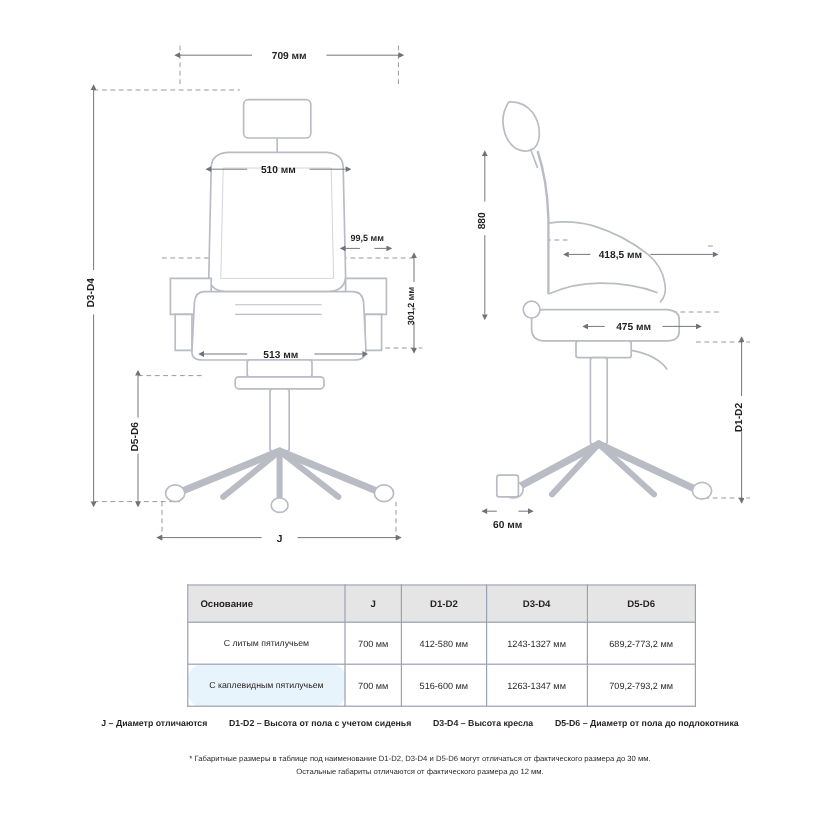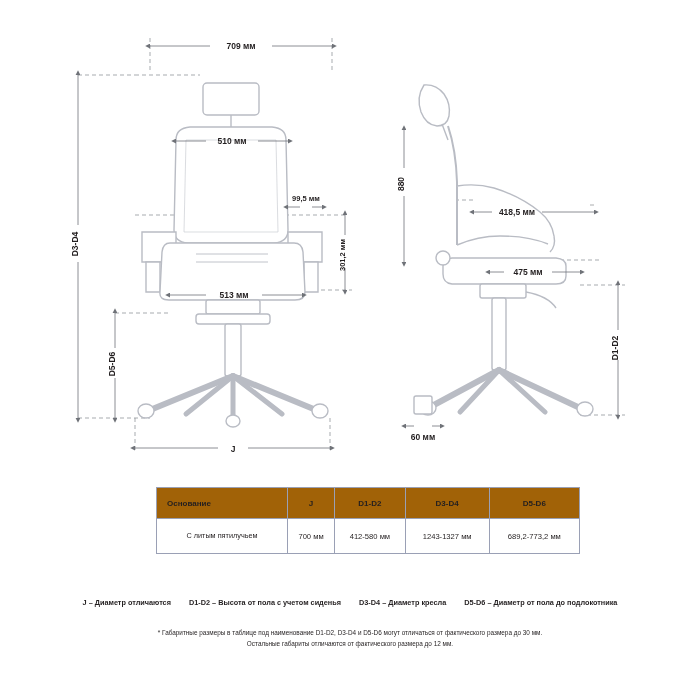--- a/index.html
+++ b/index.html
@@ -49,21 +49,21 @@
   }
   .spec-table th,
   .spec-table td {
     border: 1px solid #9aa0b5;
     text-align: center;
     vertical-align: middle;
     padding: 4px 2px;
     color: #231f20;
   }
   .spec-table thead th {
-    background: #a16207;
+    background: #e5e5e5;
     font-weight: bold;
     height: 22px;
     font-size: 8px;
     margin-top: 36px;
   }
   .spec-table tbody td {
     height: 26px;
     background: #ffffff;
     border-radius: 11px;
   }
@@ -278,32 +278,39 @@
       </tr>
     </thead>
     <tbody>
       <tr>
         <td class="first-cell">С литым пятилучьем</td>
         <td>700 мм</td>
         <td>412-580 мм</td>
         <td>1243-1327 мм</td>
         <td>689,2-773,2 мм</td>
       </tr>
+      <tr class="row-alt">
+        <td class="first-cell">С каплевидным пятилучьем</td>
+        <td>700 мм</td>
+        <td>516-600 мм</td>
+        <td>1263-1347 мм</td>
+        <td>709,2-793,2 мм</td>
+      </tr>
     </tbody>
   </table>
 
   <div class="legend">
     <span class="key">J –</span>
     <span class="val">Диаметр отличаются</span>
     <span class="sep"></span>
     <span class="key">D1-D2 –</span>
     <span class="val">Высота от пола с учетом сиденья</span>
     <span class="sep"></span>
     <span class="key">D3-D4 –</span>
-    <span class="val">Диаметр кресла</span>
+    <span class="val">Высота кресла</span>
     <span class="sep"></span>
     <span class="key">D5-D6 –</span>
     <span class="val">Диаметр от пола до подлокотника</span>
   </div>
 
   <div class="footnotes">
     <div>* Габаритные размеры в таблице под наименование D1-D2, D3-D4 и D5-D6 могут отличаться от фактического размера до 30 мм.</div>
     <div>Остальные габариты отличаются от фактического размера до 12 мм.</div>
   </div>
 

